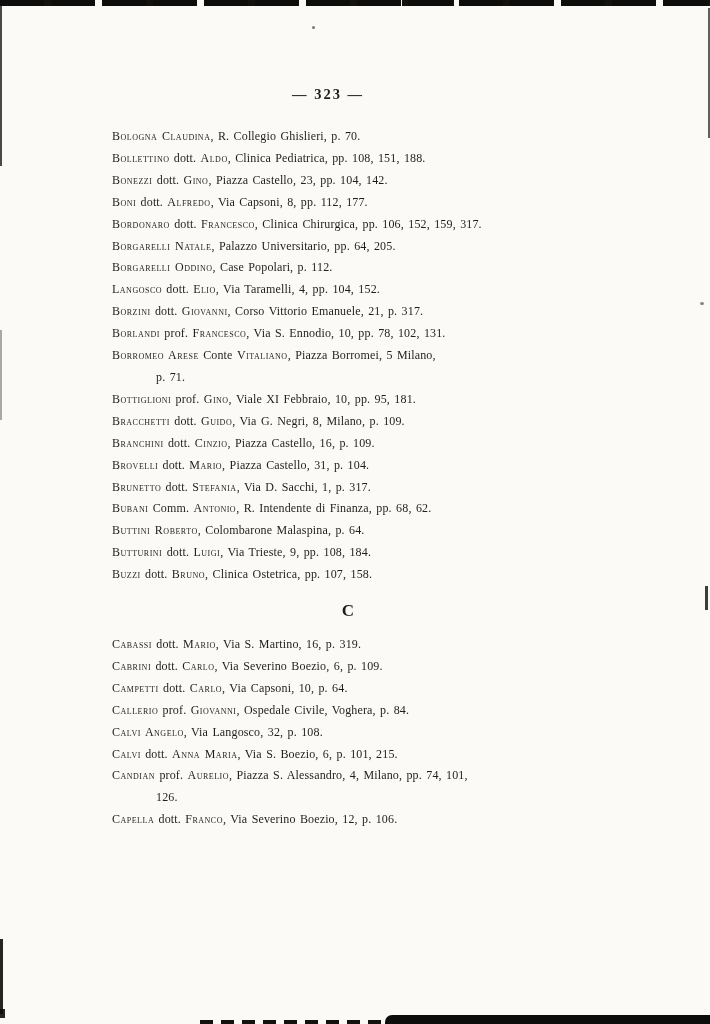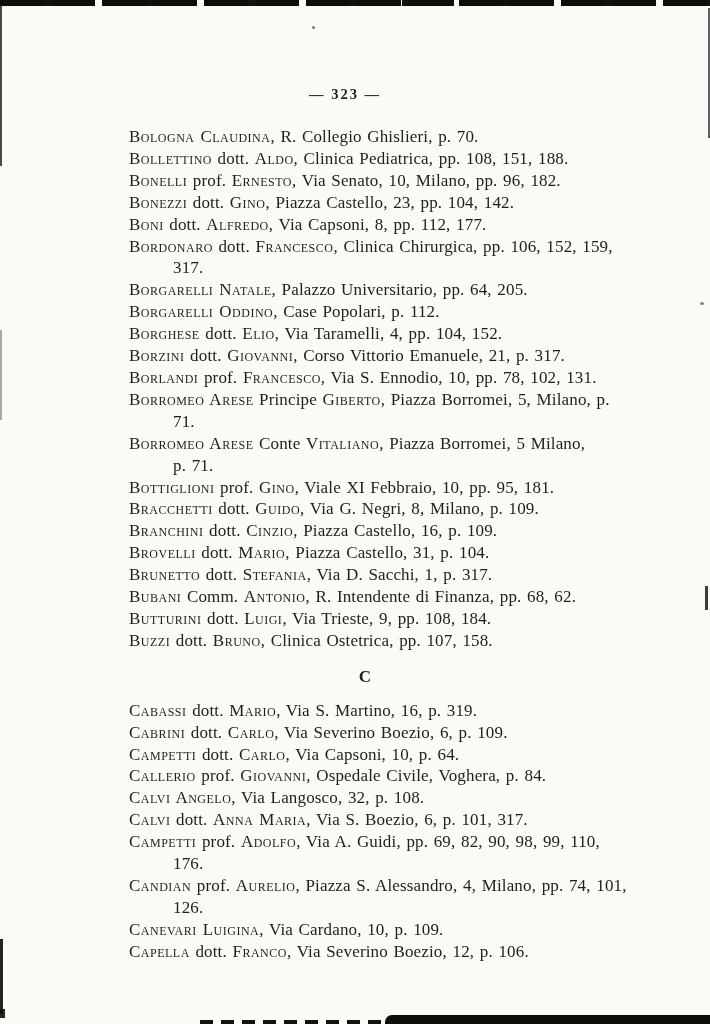--- a/index.html
+++ b/index.html
@@ -27,30 +27,30 @@
   .edge-bottom{bottom:0;right:0;width:325px;height:9px;border-radius:7px 0 0 0;}
   .edge-bottom2{
     bottom:0;right:320px;width:190px;height:4px;
     background:repeating-linear-gradient(90deg,#14120f 0 13px, rgba(13,13,12,0) 13px 21px);
   }
   .edge-bottom-left{bottom:6px;left:0;width:5px;height:9px;opacity:.9;}
   .speck-a{top:26px;left:312px;width:3px;height:3px;border-radius:50%;opacity:.55;}
   .speck-b{top:302px;right:6px;width:4px;height:3px;border-radius:50%;opacity:.5;}
 
   
-  .content{position:absolute;left:129px;top:86px;width:498px;}
+  .content{position:absolute;left:112px;top:86px;width:498px;}
 
   .pagenum{
     width:432px;text-align:center;
     font-size:14.5px;font-weight:bold;letter-spacing:2px;
     margin-bottom:23px;
   }
 
   .entry{
-    font-size:17px;line-height:21.9px;
+    font-size:12px;line-height:21.9px;
     letter-spacing:.15px;word-spacing:1.2px;
     padding-left:44px;text-indent:-44px;
   }
   .sc{font-variant-caps:small-caps;letter-spacing:.5px;}
 
   .section-heading{
     width:472px;text-align:center;
     font-size:17px;font-weight:bold;
     margin:15px 0 13px 0;
   }
@@ -71,50 +71,47 @@
   <div class="edge edge-bottom-left"></div>
   <div class="edge speck-a"></div>
   <div class="edge speck-b"></div>
 
   <div class="content">
     <div class="pagenum">— 323 —</div>
 
     <div class="entries">
         <div class="entry"><span class="sc">Bologna Claudina</span><span>, R. Collegio Ghislieri, p. 70.</span></div>
         <div class="entry"><span class="sc">Bollettino</span><span> dott. </span><span class="sc">Aldo</span><span>, Clinica Pediatrica, pp. 108, 151, 188.</span></div>
-        <div class="entry"><span class="sc">Bonelli</span><span> prof. </span><span class="sc">Ernesto</span><span>, Via Senato, 10, Milano, pp. 96, 182.</span></div>
         <div class="entry"><span class="sc">Bonezzi</span><span> dott. </span><span class="sc">Gino</span><span>, Piazza Castello, 23, pp. 104, 142.</span></div>
         <div class="entry"><span class="sc">Boni</span><span> dott. </span><span class="sc">Alfredo</span><span>, Via Capsoni, 8, pp. 112, 177.</span></div>
         <div class="entry"><span class="sc">Bordonaro</span><span> dott. </span><span class="sc">Francesco</span><span>, Clinica Chirurgica, pp. 106, 152, 159, 317.</span></div>
         <div class="entry"><span class="sc">Borgarelli Natale</span><span>, Palazzo Universitario, pp. 64, 205.</span></div>
         <div class="entry"><span class="sc">Borgarelli Oddino</span><span>, Case Popolari, p. 112.</span></div>
-        <div class="entry"><span class="sc">Borghese</span><span> dott. </span><span class="sc">Elio</span><span>, Via Taramelli, 4, pp. 104, 152.</span></div>
+        <div class="entry"><span class="sc">Langosco</span><span> dott. </span><span class="sc">Elio</span><span>, Via Taramelli, 4, pp. 104, 152.</span></div>
         <div class="entry"><span class="sc">Borzini</span><span> dott. </span><span class="sc">Giovanni</span><span>, Corso Vittorio Emanuele, 21, p. 317.</span></div>
         <div class="entry"><span class="sc">Borlandi</span><span> prof. </span><span class="sc">Francesco</span><span>, Via S. Ennodio, 10, pp. 78, 102, 131.</span></div>
-        <div class="entry"><span class="sc">Borromeo Arese</span><span> Principe </span><span class="sc">Giberto</span><span>, Piazza Borromei, 5, Milano, p. 71.</span></div>
         <div class="entry"><span class="sc">Borromeo Arese</span><span> Conte </span><span class="sc">Vitaliano</span><span>, Piazza Borromei, 5 Milano,</span><br><span>p. 71.</span></div>
         <div class="entry"><span class="sc">Bottiglioni</span><span> prof. </span><span class="sc">Gino</span><span>, Viale XI Febbraio, 10, pp. 95, 181.</span></div>
         <div class="entry"><span class="sc">Bracchetti</span><span> dott. </span><span class="sc">Guido</span><span>, Via G. Negri, 8, Milano, p. 109.</span></div>
         <div class="entry"><span class="sc">Branchini</span><span> dott. </span><span class="sc">Cinzio</span><span>, Piazza Castello, 16, p. 109.</span></div>
         <div class="entry"><span class="sc">Brovelli</span><span> dott. </span><span class="sc">Mario</span><span>, Piazza Castello, 31, p. 104.</span></div>
         <div class="entry"><span class="sc">Brunetto</span><span> dott. </span><span class="sc">Stefania</span><span>, Via D. Sacchi, 1, p. 317.</span></div>
         <div class="entry"><span class="sc">Bubani</span><span> Comm. </span><span class="sc">Antonio</span><span>, R. Intendente di Finanza, pp. 68, 62.</span></div>
+        <div class="entry"><span class="sc">Buttini Roberto</span><span>, Colombarone Malaspina, p. 64.</span></div>
         <div class="entry"><span class="sc">Butturini</span><span> dott. </span><span class="sc">Luigi</span><span>, Via Trieste, 9, pp. 108, 184.</span></div>
         <div class="entry"><span class="sc">Buzzi</span><span> dott. </span><span class="sc">Bruno</span><span>, Clinica Ostetrica, pp. 107, 158.</span></div>
       </div>
 
     <div class="section-heading">C</div>
 
     <div class="entries">
         <div class="entry"><span class="sc">Cabassi</span><span> dott. </span><span class="sc">Mario</span><span>, Via S. Martino, 16, p. 319.</span></div>
         <div class="entry"><span class="sc">Cabrini</span><span> dott. </span><span class="sc">Carlo</span><span>, Via Severino Boezio, 6, p. 109.</span></div>
         <div class="entry"><span class="sc">Campetti</span><span> dott. </span><span class="sc">Carlo</span><span>, Via Capsoni, 10, p. 64.</span></div>
         <div class="entry"><span class="sc">Callerio</span><span> prof. </span><span class="sc">Giovanni</span><span>, Ospedale Civile, Voghera, p. 84.</span></div>
         <div class="entry"><span class="sc">Calvi Angelo</span><span>, Via Langosco, 32, p. 108.</span></div>
-        <div class="entry"><span class="sc">Calvi</span><span> dott. </span><span class="sc">Anna Maria</span><span>, Via S. Boezio, 6, p. 101, 317.</span></div>
-        <div class="entry"><span class="sc">Campetti</span><span> prof. </span><span class="sc">Adolfo</span><span>, Via A. Guidi, pp. 69, 82, 90, 98, 99, 110, 176.</span></div>
+        <div class="entry"><span class="sc">Calvi</span><span> dott. </span><span class="sc">Anna Maria</span><span>, Via S. Boezio, 6, p. 101, 215.</span></div>
         <div class="entry"><span class="sc">Candian</span><span> prof. </span><span class="sc">Aurelio</span><span>, Piazza S. Alessandro, 4, Milano, pp. 74, 101,</span><br><span>126.</span></div>
-        <div class="entry"><span class="sc">Canevari Luigina</span><span>, Via Cardano, 10, p. 109.</span></div>
         <div class="entry"><span class="sc">Capella</span><span> dott. </span><span class="sc">Franco</span><span>, Via Severino Boezio, 12, p. 106.</span></div>
       </div>
   </div>
 
 </div>
 
 </body></html>

